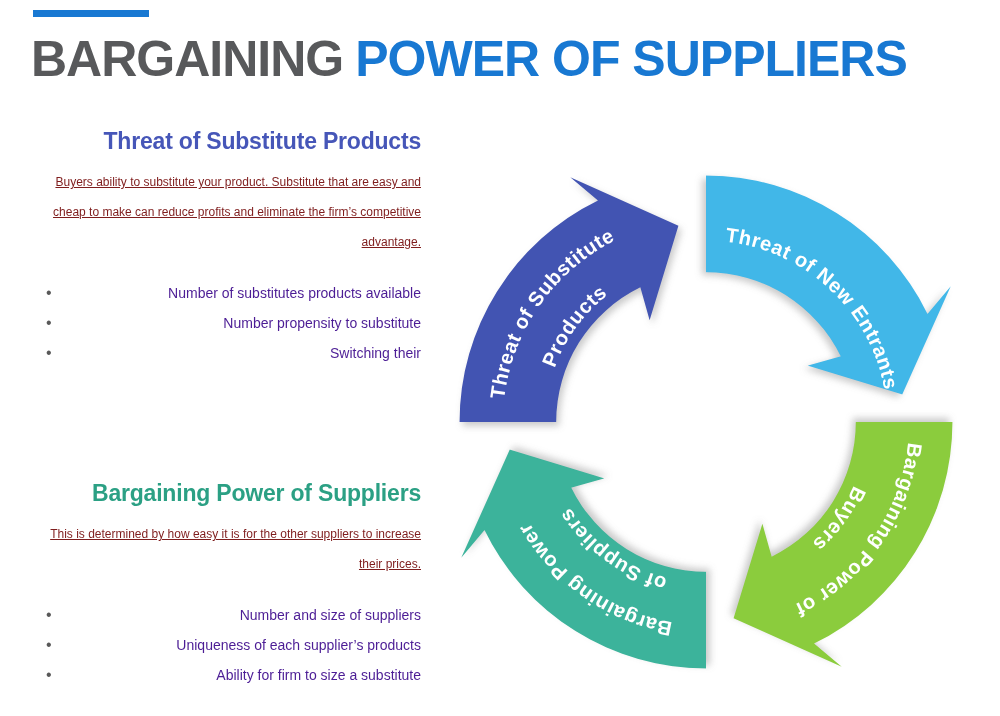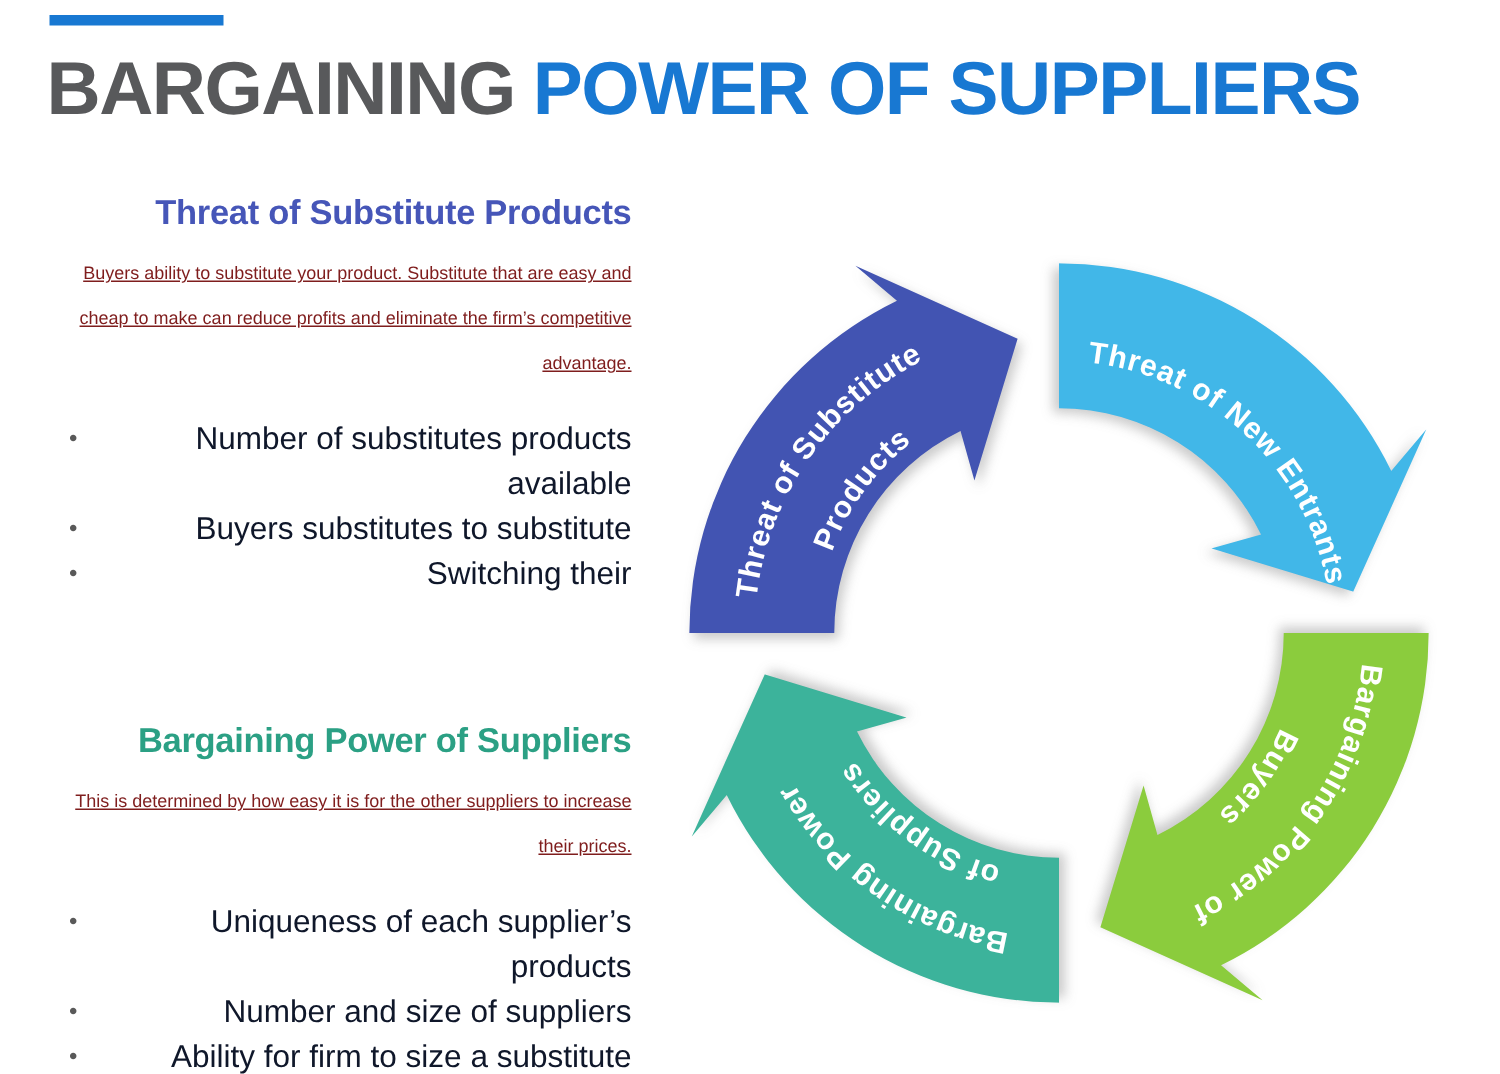--- a/index.html
+++ b/index.html
@@ -27,21 +27,21 @@
   .section { position:absolute; left:43px; width:378px;text-align:right; }
   .section-1 { top:128px; }
   .section-2 { top:480px; }
   .section h2 { font-size:23px; font-weight:bold; margin-bottom:12px; letter-spacing:-0.2px; }
   .section-1 h2 { color:#4656B8; }
   .section-2 h2 { color:#2BA084; }
   .section p { font-size:12px; line-height:30px; color:#7f1d1d;text-decoration:underline; }
   .section ul { list-style:none; margin-top:21px; }
   .section li {
     position:relative; padding-left:25px;
-    font-size:21px; line-height:30px; color:#0f172a;
+    font-size:14px; line-height:30px; color:#4c1d95;
   }
   .section li::before {
     content:"•"; position:absolute; left:3px; top:0;
     color:#595959; font-size:16px;
   }
 
   .cycle-svg { position:absolute; left:430px; top:146px; width:552px; height:552px; }
   .seg-shape { filter:drop-shadow(3px 4px 4px rgba(80,80,80,0.30)); }
   .arc-label {
     fill:#ffffff; font-weight:bold; font-size:20.5px;
@@ -57,31 +57,31 @@
 
   <h1 class="title">
     <span class="t1">BARGAINING</span><span class="t2">POWER OF SUPPLIERS</span>
   </h1>
 
   <div class="section section-1">
     <h2>Threat of Substitute Products</h2>
     <p>Buyers ability to substitute your product. Substitute that are easy and cheap to make can reduce profits and eliminate the firm’s competitive advantage.</p>
     <ul>
       <li>Number of substitutes products available</li>
-      <li>Buyers substitutes to substitute</li>
+      <li>Number propensity to substitute</li>
       <li>Switching their</li>
     </ul>
   </div>
 
   <div class="section section-2">
     <h2>Bargaining Power of Suppliers</h2>
     <p>This is determined by how easy it is for the other suppliers to increase their prices.</p>
     <ul>
+      <li>Number and size of suppliers</li>
       <li>Uniqueness of each supplier’s products</li>
-      <li>Number and size of suppliers</li>
       <li>Ability for firm to size a substitute</li>
     </ul>
   </div>
 
   <svg class="cycle-svg" viewBox="0 0 560 560" aria-hidden="true">
     <defs>
       <path id="arrowShape" d="M -250 0
            A 250 250 0 0 1 -109.6 -224.7
            L -137.7 -248.4
            L -28 -199

